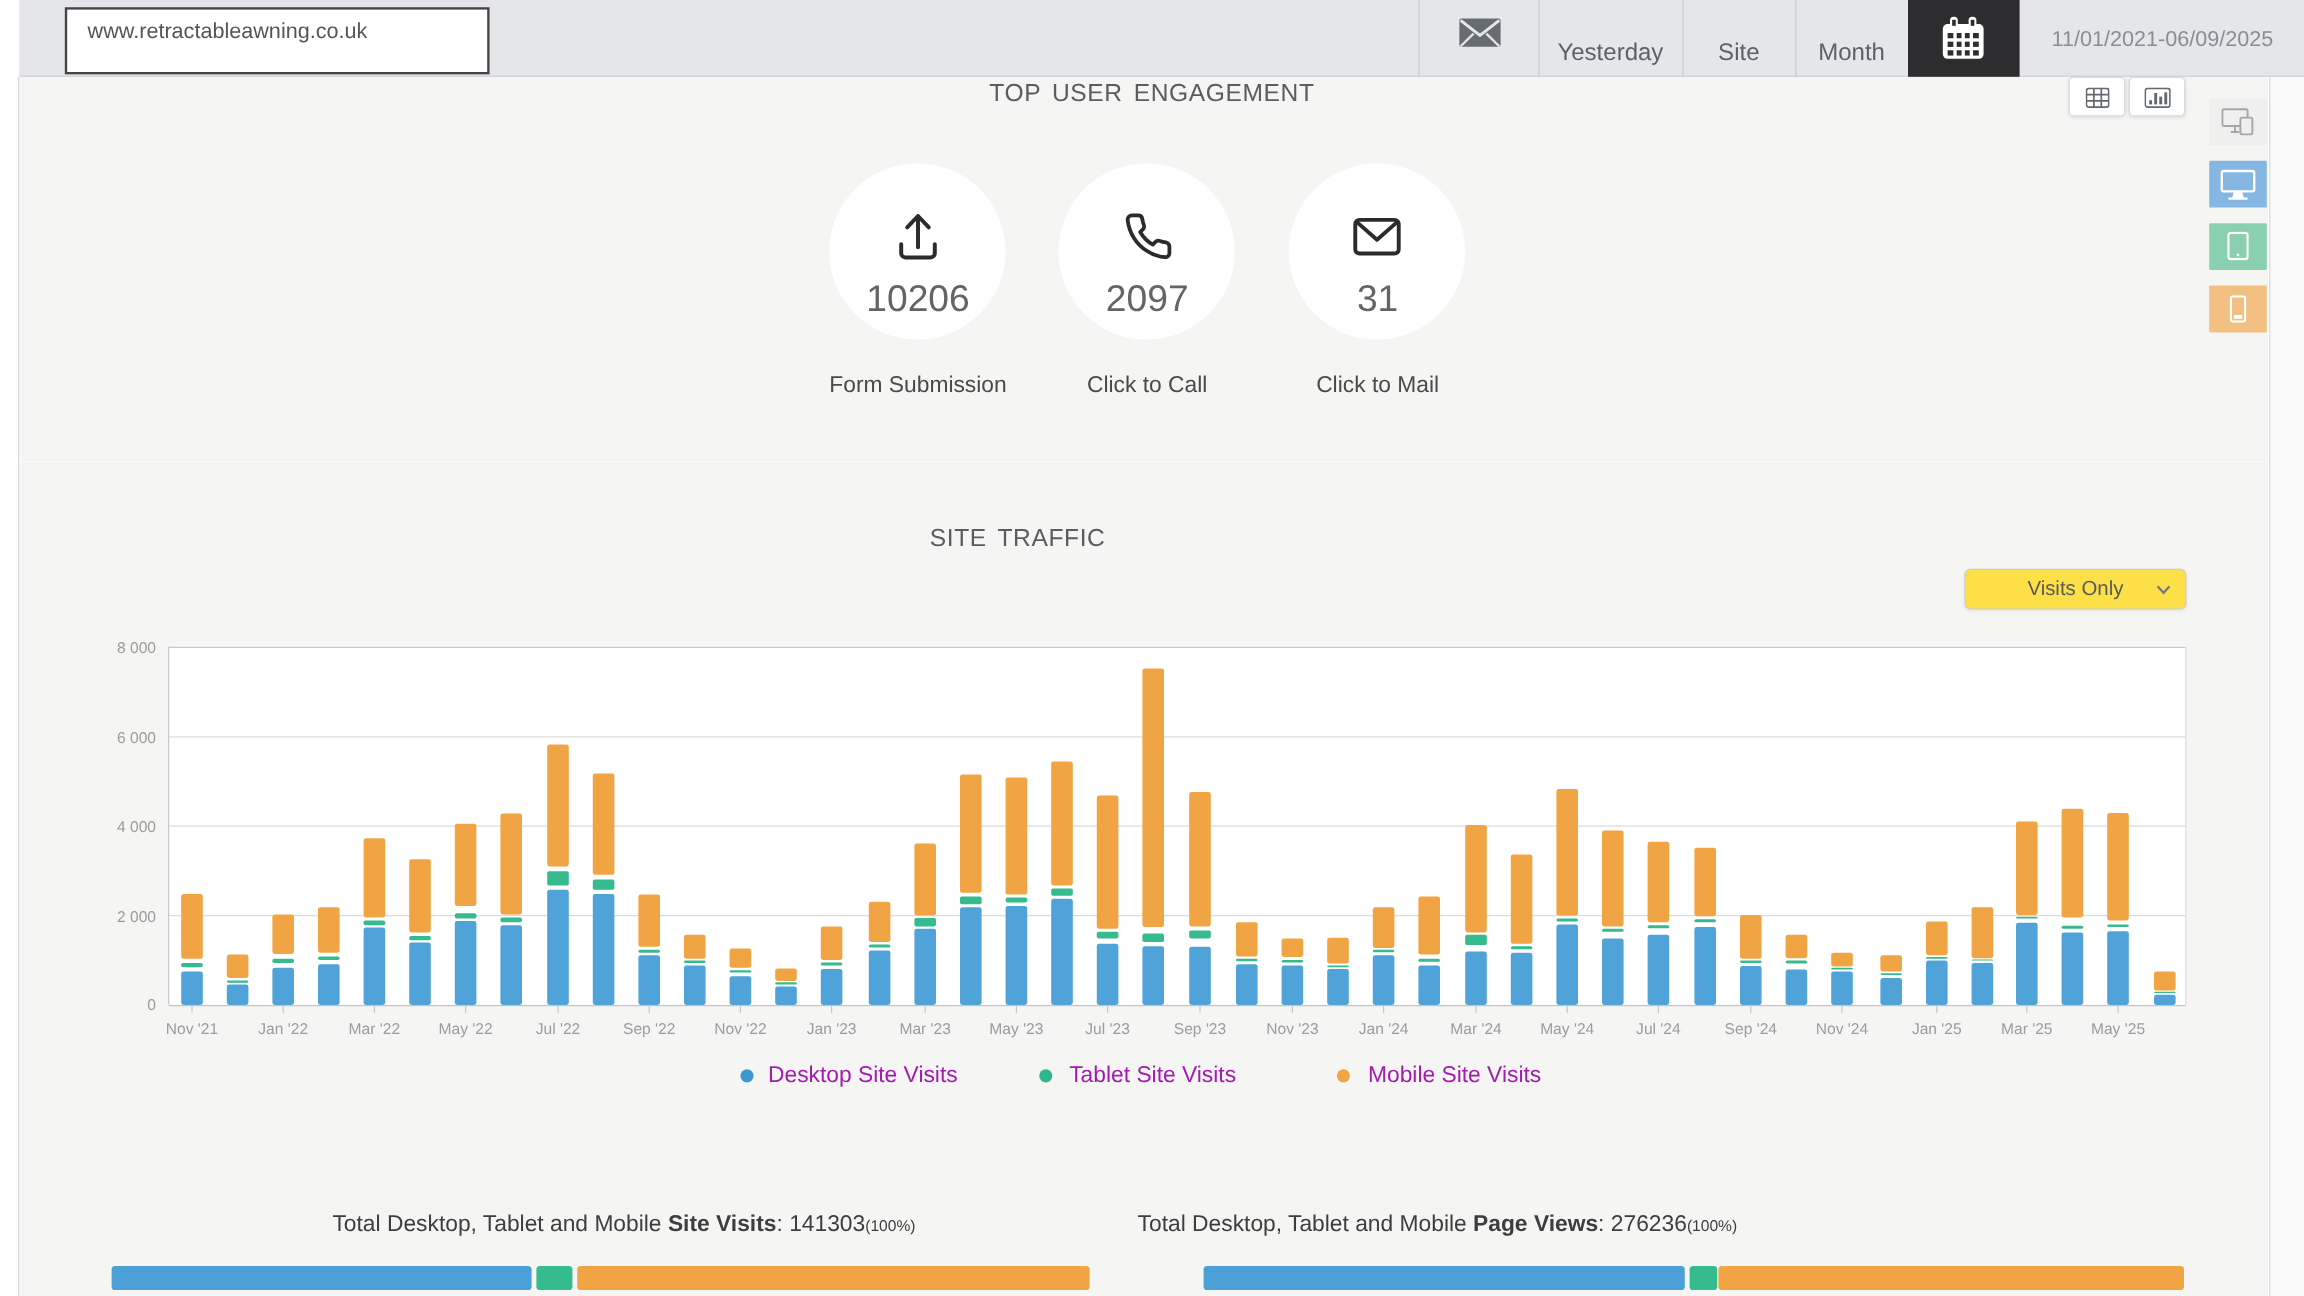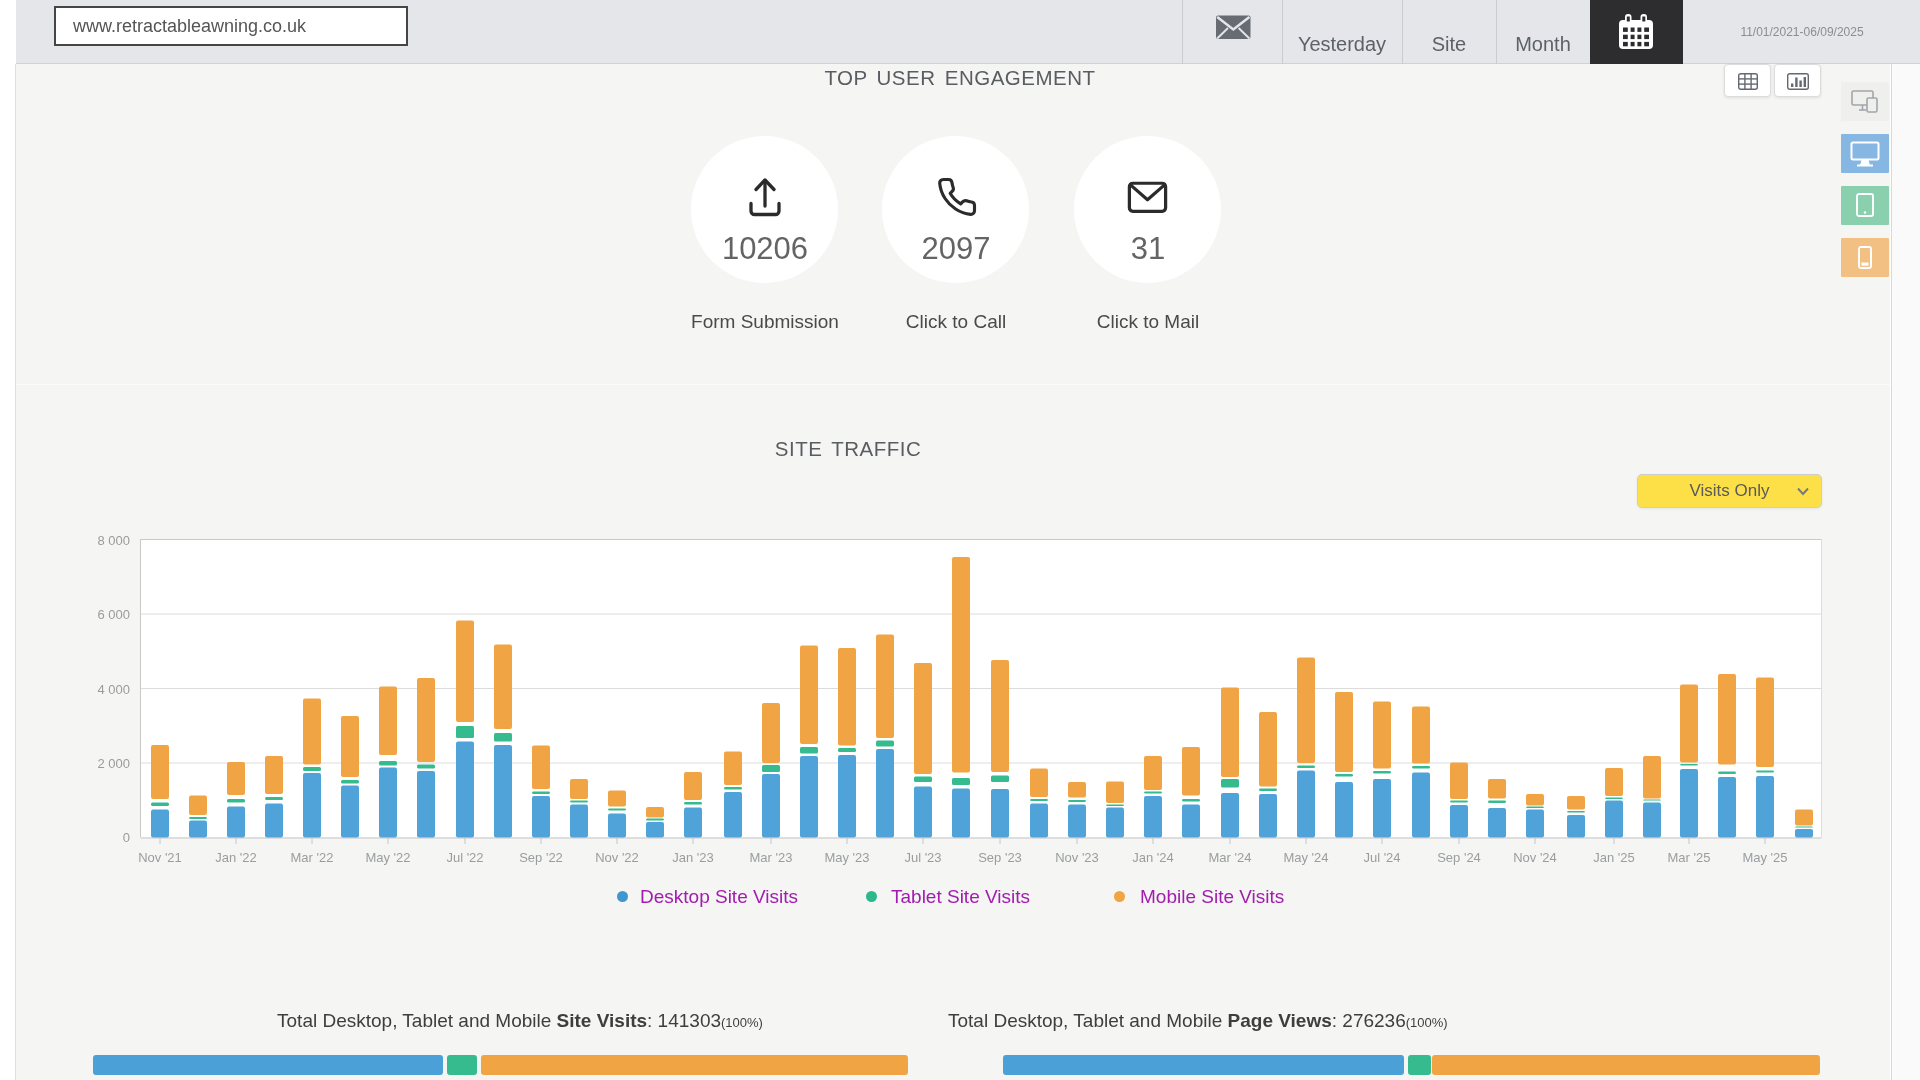--- a/index.html
+++ b/index.html
@@ -2,25 +2,25 @@
 <html><head>
 <meta charset="utf-8">
 <style>
 * { margin:0; padding:0; box-sizing:border-box; }
 html,body { width:1920px; height:1080px; overflow:hidden; }
 body { font-family:"Liberation Sans", sans-serif; background:#ffffff; position:relative; }
 .abs { position:absolute; }
 #content { left:16px; top:64px; width:1874px; height:1016px; background:#f5f5f4; }
 #rightstrip { left:1891px; top:64px; width:29px; height:1016px; background:#fafafa; border-left:1px solid #d9d9d9; }
 #topbar { left:16px; top:0; width:1904px; height:64px; background:#e4e6e9; border-bottom:1px solid #cfd2d6; }
-#urlbox { left:38px; top:6px; width:354px; height:40px; background:#ffffff; border:2px solid #454545; color:#555; font-size:18px; line-height:36px; padding-left:17px; }
+#urlbox { left:38px; top:6px; width:354px; height:56px; background:#ffffff; border:2px solid #454545; color:#555; font-size:18px; line-height:36px; padding-left:17px; }
 .tdiv { top:0; width:1px; height:64px; background:#c9ccd0; }
 .tbtxt { top:0; height:64px; line-height:64px; font-size:20px; color:#5d6268; text-align:center;margin-top:12px; }
 #darkbtn { left:1574px; top:0; width:93px; height:64px; background:#2d2d2f; }
-#datetxt { left:1668px; top:0; width:236px; height:64px; line-height:64px; font-size:12px; color:#8a8e93; text-align:center; }
+#datetxt { left:1668px; top:0; width:236px; height:64px; line-height:64px; font-size:18px; color:#8a8e93; text-align:center; }
 .smallbtn { top:64px; width:47px; height:33px; background:#ffffff; border:1px solid #dcdcdc; border-radius:4px; box-shadow:0 1px 3px rgba(0,0,0,0.09); }
 .devbtn { left:1841px; width:48px; height:39px; border-radius:1px; }
 .circle { top:136px; width:147px; height:147px; border-radius:50%; background:#ffffff; }
 .cnum { top:231px; width:200px; text-align:center; font-size:31px; color:#646464; }
 .ccap { top:311px; width:300px; text-align:center; font-size:19px; color:#4a4a4a; }
 #h1 { left:0; top:66px; width:1920px; text-align:center; font-size:20.5px; color:#595d61; letter-spacing:0.5px; word-spacing:3px; }
 #h2 { left:0; top:437px; width:1696px; text-align:center; font-size:20.5px; color:#595d61; letter-spacing:0.5px; word-spacing:3px; }
 #divider1 { left:16px; top:384px; width:1874px; height:1px; background:#dcdcdc; border-bottom:1px solid #fbfbfb;}
 #dropdown { left:1637px; top:474px; width:185px; height:34px; background:#fde047; border:1px solid #cdcdcd; border-radius:5px; box-shadow:0 1px 3px rgba(0,0,0,0.07); font-size:17px; color:#5a5a5a; text-align:center; line-height:32px; }
 .legdot { top:891px; width:11px; height:11px; border-radius:50%; }

